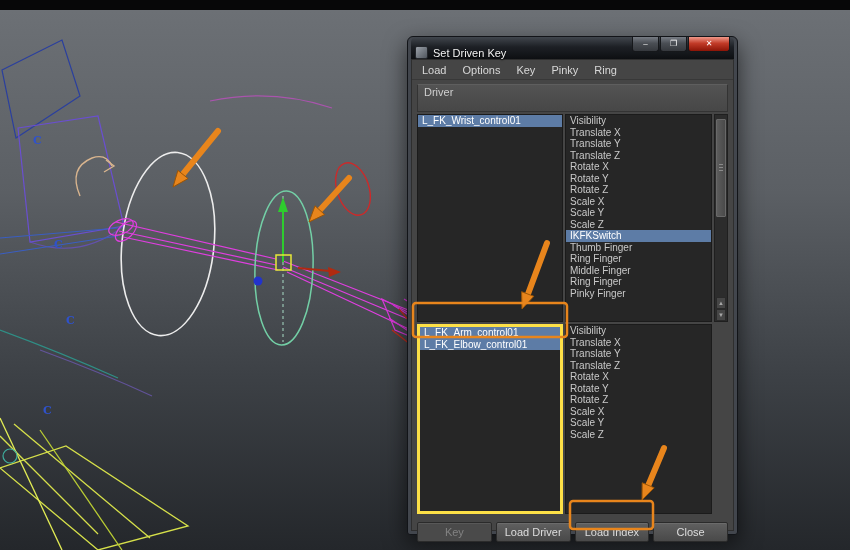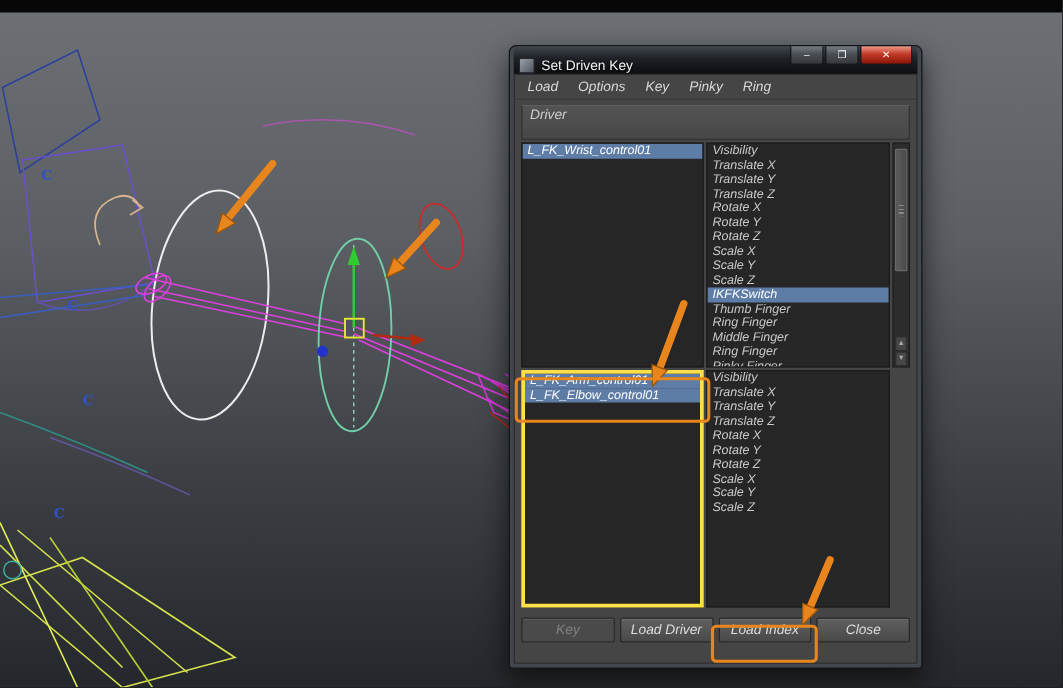--- a/index.html
+++ b/index.html
@@ -20,31 +20,31 @@
     background:linear-gradient(180deg,#41464d 0%,#1d2025 45%,#0d0f12 100%);}
   .win-icon{width:13px;height:13px;border:1px solid #23262b;border-radius:2px;
     background:linear-gradient(135deg,#9aa0a8,#50565e);}
   .title{color:#f2f2f2;font-size:11px;text-shadow:0 1px 2px #000;}
   .winbtns{position:absolute;right:4px;top:0;display:flex;}
   .wb{width:27px;height:15px;border:1px solid #16181b;border-top:none;
     border-radius:0 0 3px 3px;color:#fff;font-size:8px;line-height:14px;
     text-align:center;margin-left:1px;
     background:linear-gradient(180deg,#777c84 0%,#4a4e54 45%,#35383d 100%);}
   .wb.close{width:42px;background:linear-gradient(180deg,#f0998a 0%,#c23b28 45%,#8c1406 100%);}
-  .client{height:calc(100% - 22px);background:#454545;border:1px solid #2e2e2e;font-style:italic;}
+  .client{height:calc(100% - 22px);background:#454545;border:1px solid #2e2e2e;}
   
   .menubar{height:20px;display:flex;align-items:center;padding-left:2px;
     border-bottom:1px solid #383838;}
   .menu-item{color:#d8d8d8;font-size:11px;padding:2px 8px;cursor:default;}
   
   .group-header{margin:4px 5px 0 5px;height:28px;line-height:15px;padding-left:6px;
     font-size:11px;color:#cfcfcf;border:1px solid #333;border-top-color:#5e5e5e;
     background:linear-gradient(180deg,#535353,#474747);}
   .group.driven .group-header{margin-top:8px;}
-  .lists{margin:2px 5px 0 5px;display:flex;gap:2px;height:180px;}
+  .lists{margin:2px 5px 0 5px;display:flex;gap:2px;height:208px;}
   .lists.driven{height:190px;}
   .pane{background:#262626;border:1px solid #1b1b1b;overflow:hidden;}
   .pane.objects{width:146px;flex:none;}
   .pane.attrs{flex:1;}
   .pane.focused{border:3px solid #fde047;}
   .row{height:11.5px;line-height:11.5px;font-size:10px;color:#c9c9c9;
     padding-left:4px;white-space:nowrap;overflow:hidden;}
   .row.selected{background:#5d7ca6;color:#fff;}
   
   .scrollbar{width:14px;flex:none;background:#2c2c2c;border:1px solid #1f1f1f;position:relative;}

